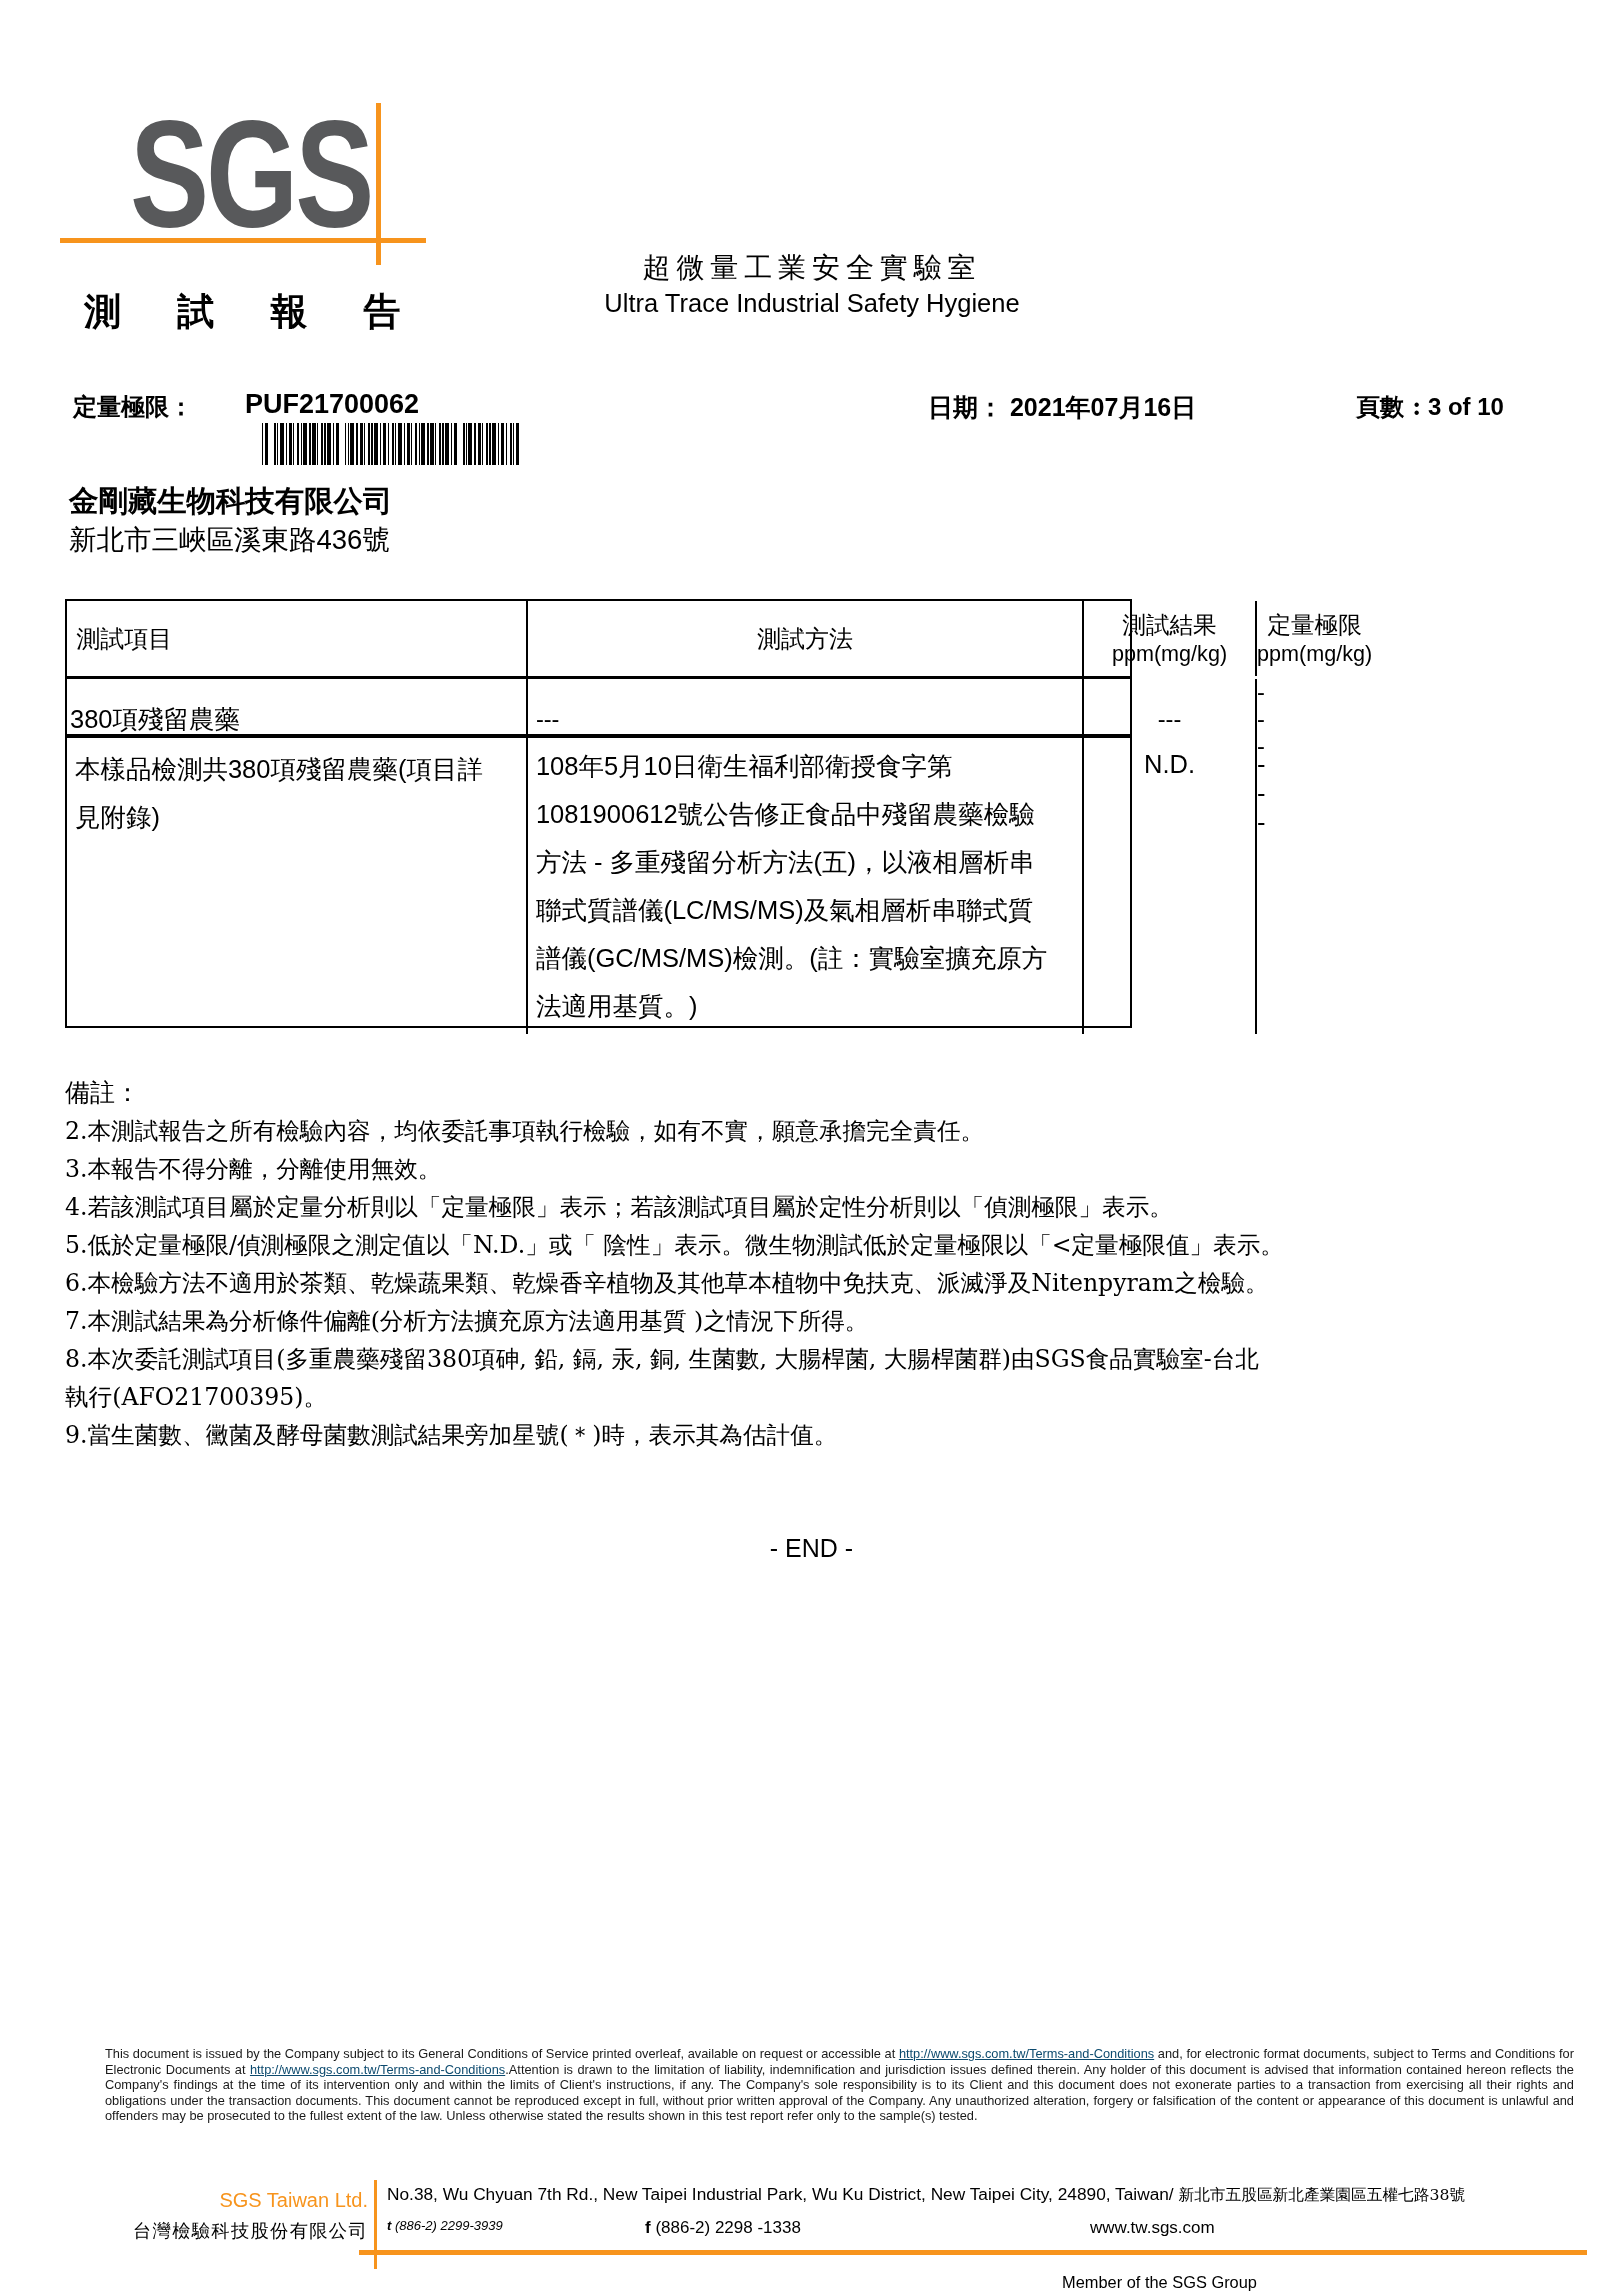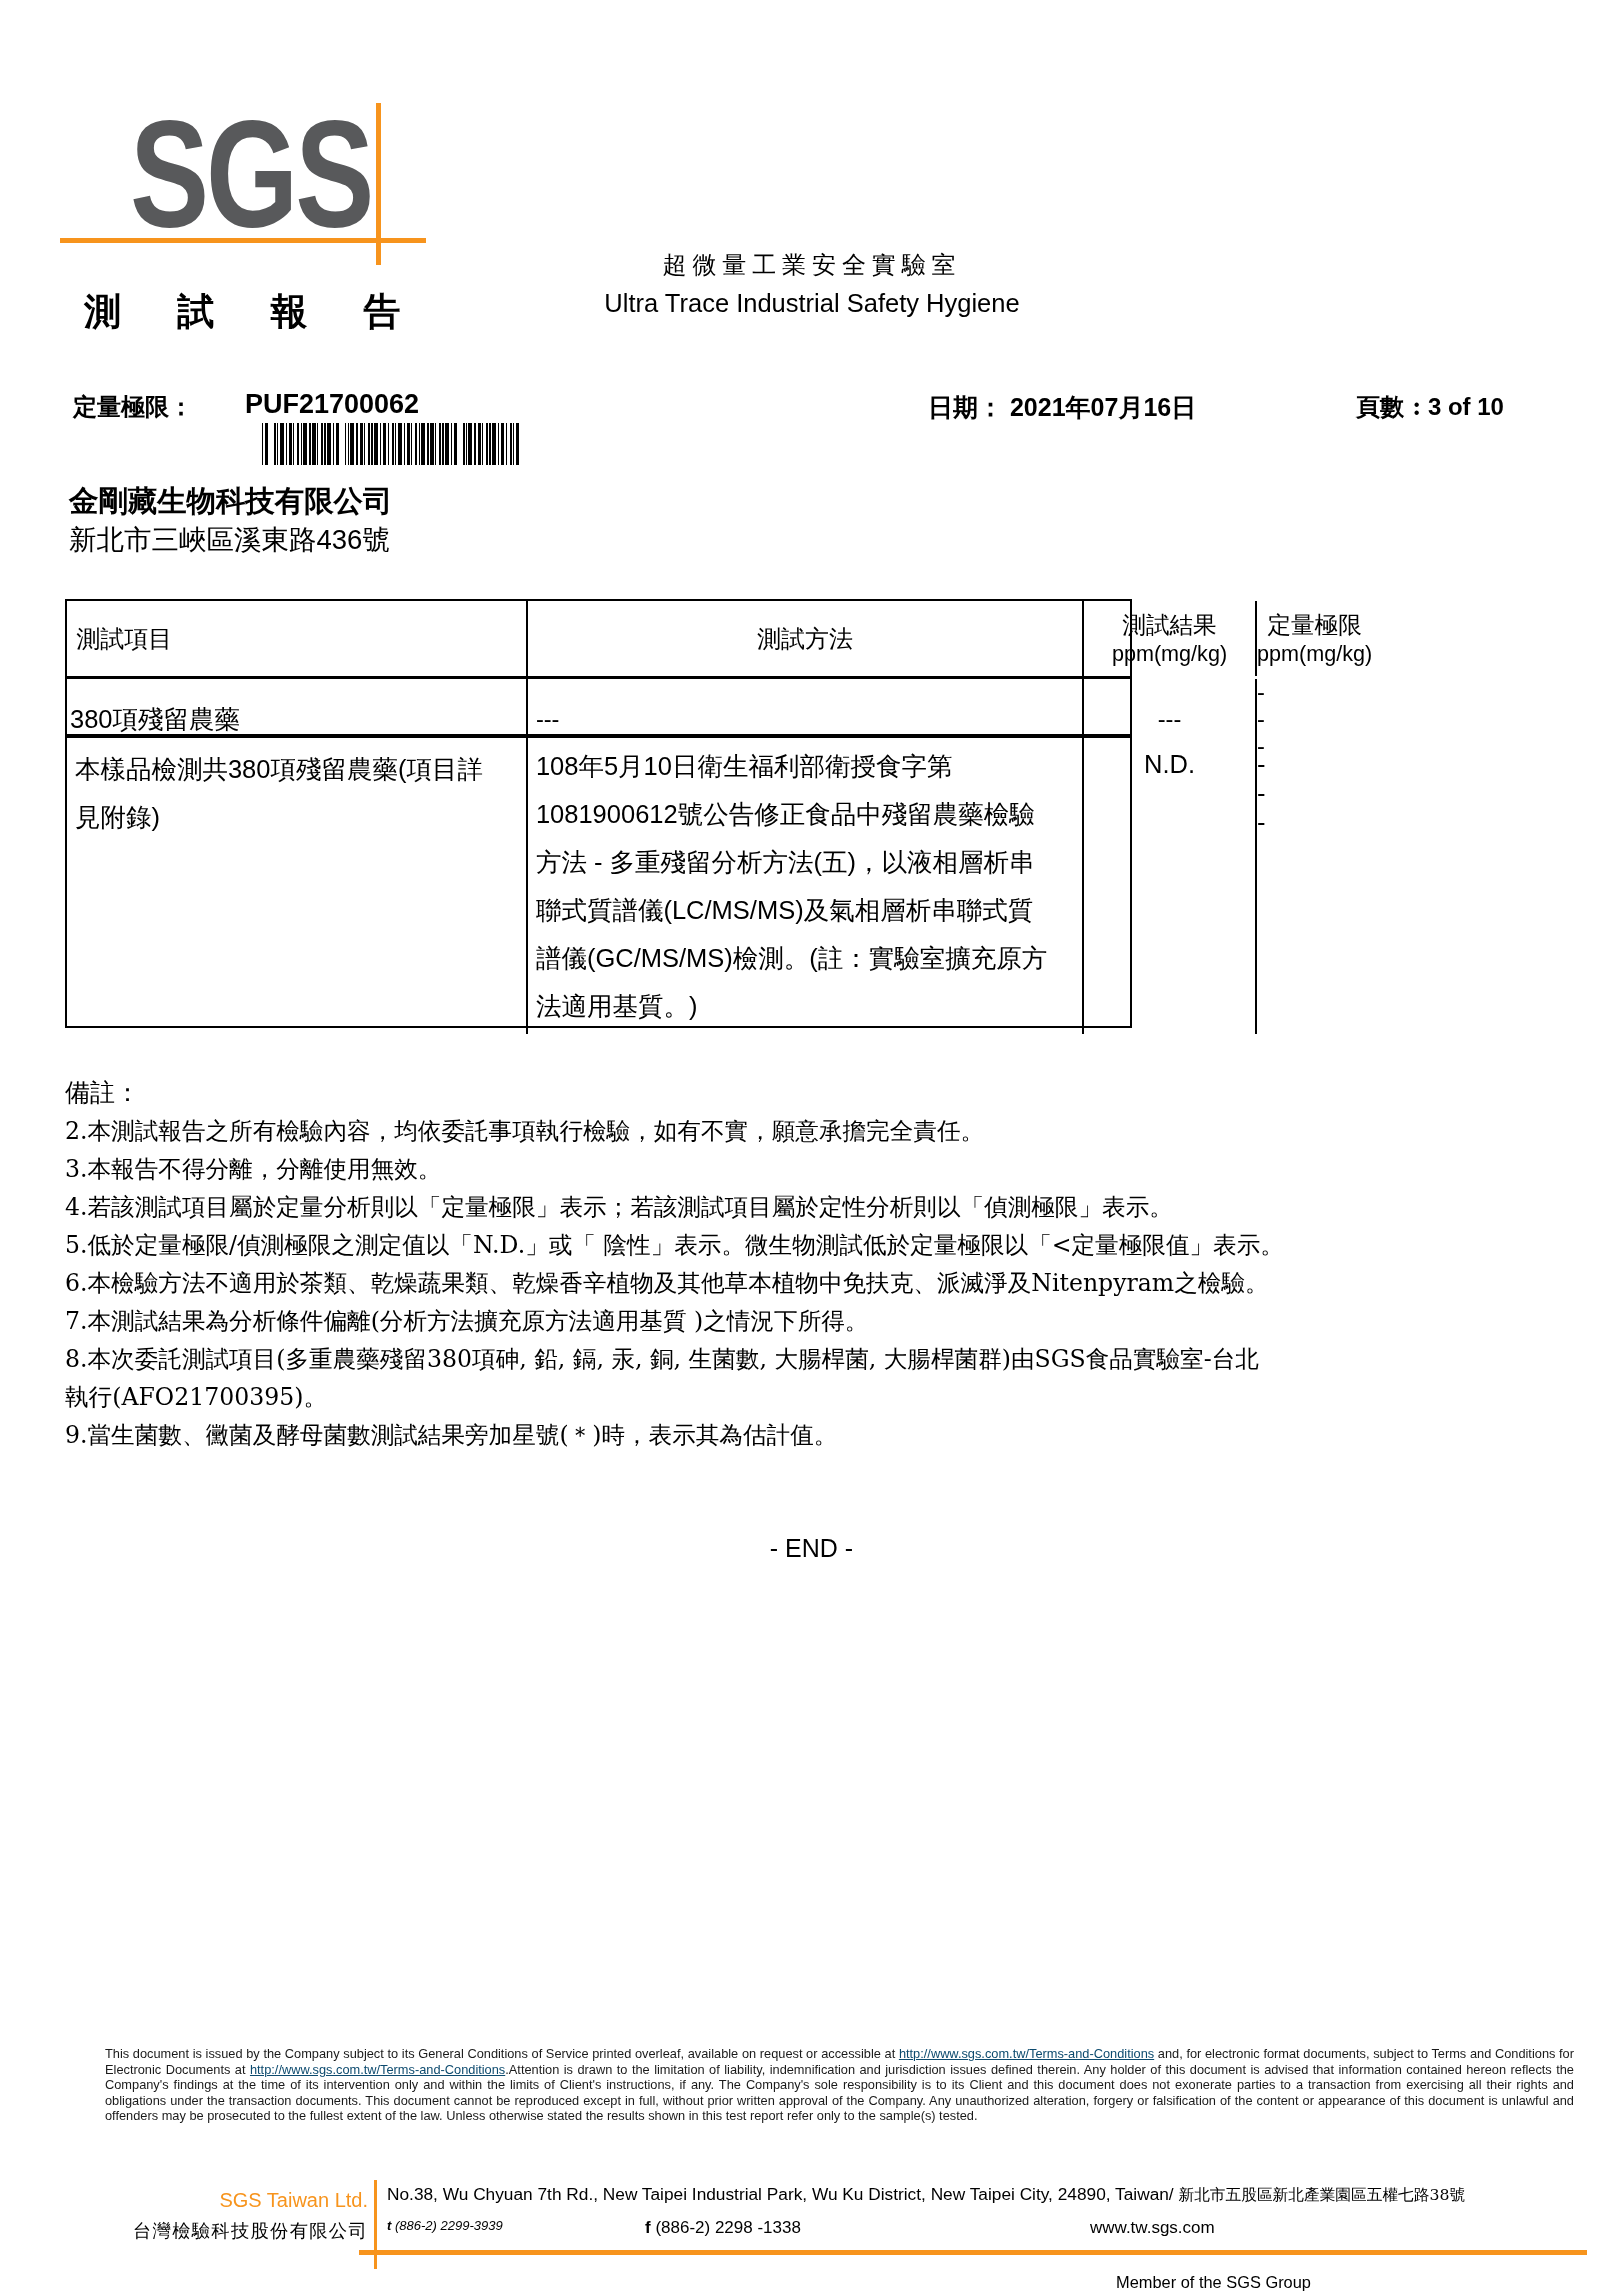--- a/index.html
+++ b/index.html
@@ -14,21 +14,21 @@
     letter-spacing:-3.9px; transform:scaleX(0.78); transform-origin:left top;
   }
   .logo-hline{position:absolute; left:60px; top:238px; width:366px; height:5.2px; background:#F7941D;}
   .logo-vline{position:absolute; left:376px; top:103px; width:5.2px; height:162px; background:#F7941D;}
   .report-title{
     position:absolute; left:84px; top:287px;
     font-family:Liberation Mono, monospace; font-size:37px; font-weight:bold; letter-spacing:17px;
   }
   .lab-zh{
     position:absolute; left:452px; top:249px; width:720px; text-align:center;
-    font-family:Liberation Mono, monospace; font-size:24px; letter-spacing:5.9px;
+    font-family:Liberation Mono, monospace; font-size:28px; letter-spacing:5.9px;
   }
   .lab-en{
     position:absolute; left:452px; top:289px; width:720px; text-align:center;
     font-size:25.5px;
   }
   
   .report-no-label{position:absolute; left:73px; top:391px; font-family:"DejaVu Serif", serif; font-size:24px; font-weight:bold;}
   .report-no-value{position:absolute; left:245px; top:389px; font-size:27px; font-weight:bold;}
   .barcode{
     position:absolute; left:262px; top:423px; width:257px; height:42px;
@@ -82,21 +82,21 @@
   .f-company-en{position:absolute; left:98px; top:2189px; width:270px; text-align:right; font-size:20px; color:#F7941D;}
   .f-company-zh{position:absolute; left:98px; top:2218px; width:270px; text-align:right; font-family:"DejaVu Serif", serif; font-size:18.3px; letter-spacing:1.3px;}
   .f-vline{position:absolute; left:374px; top:2180px; width:2.6px; height:89px; background:#F7941D;}
   .f-address{position:absolute; left:387px; top:2184px; font-size:17.3px; white-space:nowrap;}
   .f-address .zh{font-family:"DejaVu Serif", serif; font-size:15.7px;}
   .f-tel{position:absolute; left:387px; top:2218px; font-size:13px;font-style:italic;}
   .f-fax{position:absolute; left:645px; top:2218px; font-size:17px;}
   .f-web{position:absolute; left:1090px; top:2218px; font-size:17px;}
   .f-tel b,.f-fax b{font-weight:bold;}
   .f-hline{position:absolute; left:359px; top:2250px; width:1228px; height:4.6px; background:#F7941D;}
-  .f-member{position:absolute; left:1116px; top:2273px; font-size:16.4px;}
+  .f-member{position:absolute; left:1062px; top:2273px; font-size:16.4px;}
 </style>
 </head>
 <body>
 
 <div class="page">
 
   <div class="sgs-text">SGS</div>
   <div class="logo-hline"></div>
   <div class="logo-vline"></div>
   <div class="report-title">測 試 報 告</div>

